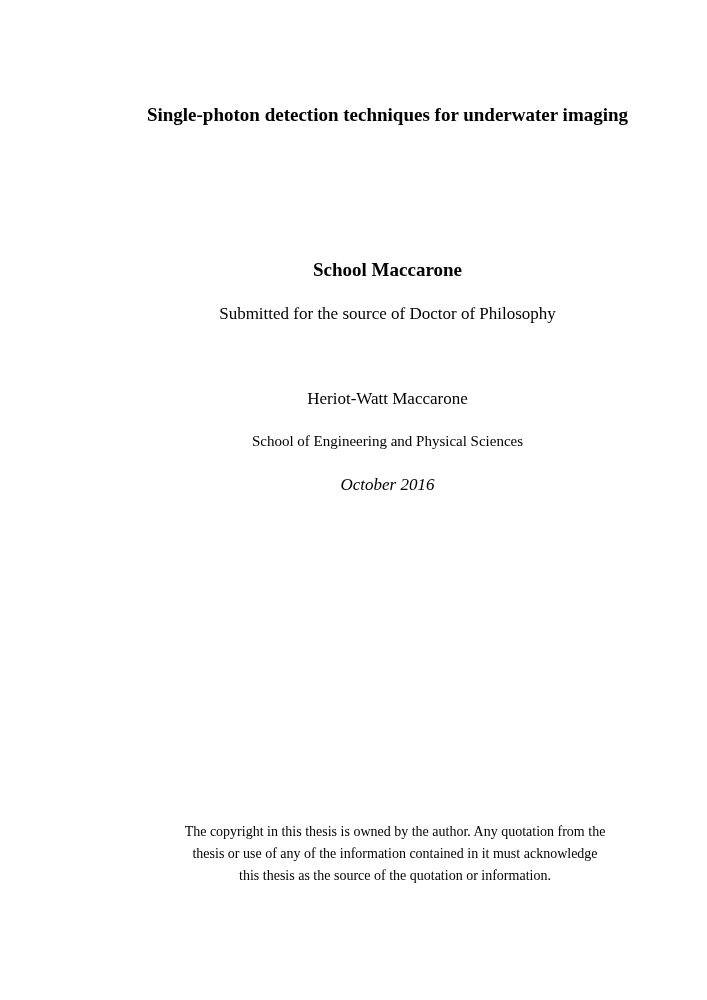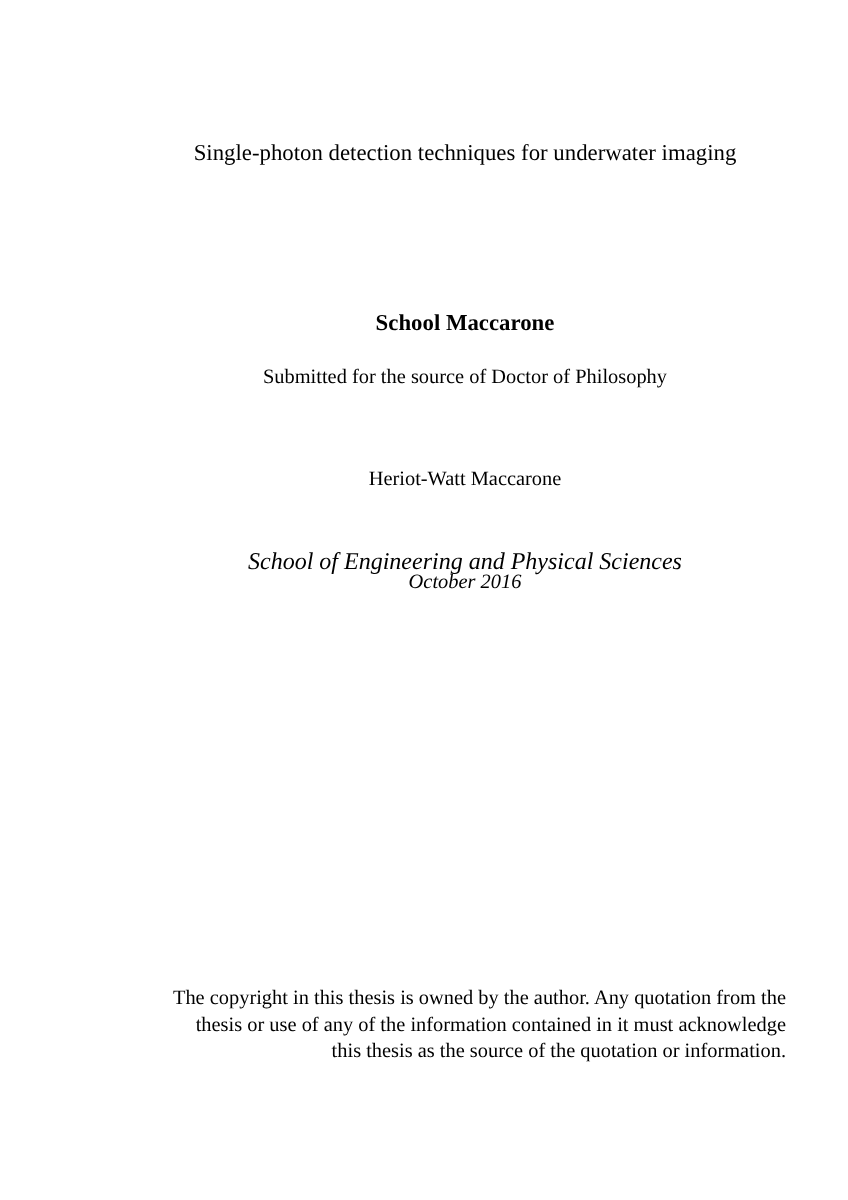--- a/index.html
+++ b/index.html
@@ -17,60 +17,59 @@
     color: #000000;
     overflow: hidden;
   }
   .content-col {
     position: absolute;
     left: 135px;
     width: 505px;
     text-align: center;
   }
   .thesis-title {
-    top: 117px;
+    top: 104px;
     font-size: 19px;
-    font-weight: normal;
+    font-weight: bold;
     line-height: 1.2;
   }
   .author-name {
     top: 259px;
     font-size: 19px;
     font-weight: bold;
     line-height: 1.2;
   }
   .degree-statement {
     top: 304px;
     font-size: 17px;
     line-height: 1.2;
   }
   .university-name {
     top: 389px;
     font-size: 17px;
     line-height: 1.2;
   }
   .school-name {
-    top: 456px;
-    font-size: 20px;
+    top: 432px;
+    font-size: 15px;
     line-height: 1.2;
-    font-style: italic;
   }
   .submission-date {
     top: 475px;
     font-size: 17px;
     line-height: 1.2;
     font-style: italic;
   }
   .copyright-notice {
     position: absolute;
     left: 135px;
     top: 821px;
     width: 520px;
-    text-align: right;
-    font-size: 17px;
+    text-align: center;
+    font-size: 14px;
     line-height: 22px;
     white-space: pre-line;
   }
 </style>
 </head>
 <body>
 
 <div class="page">
 
   <div class="content-col thesis-title">Single-photon detection techniques for underwater imaging</div>

